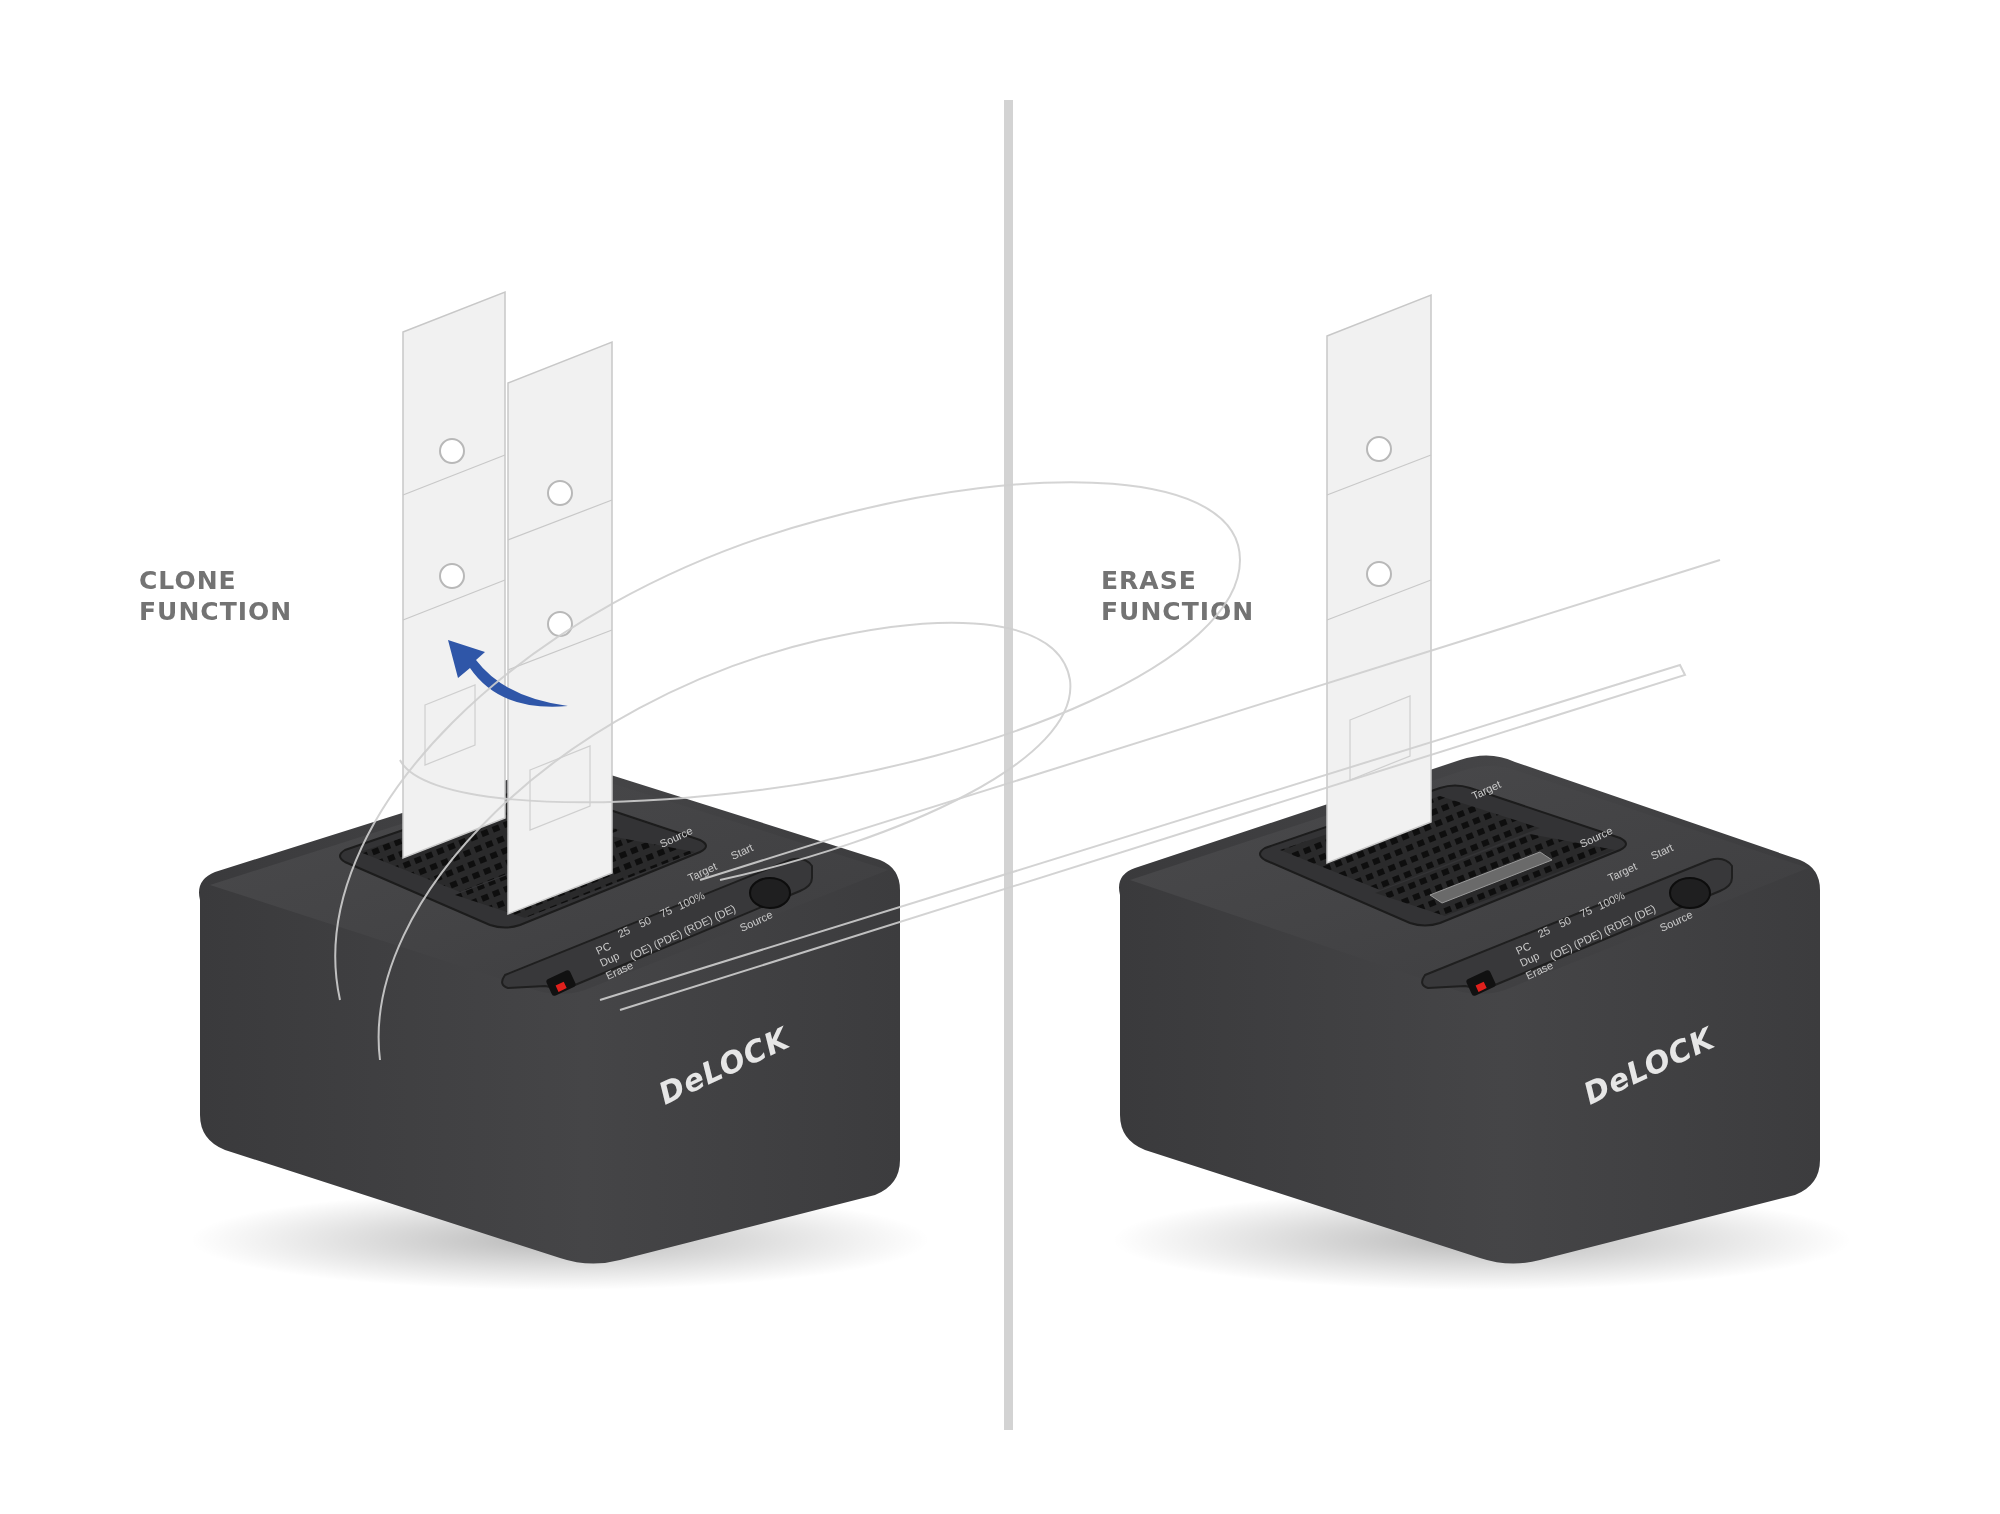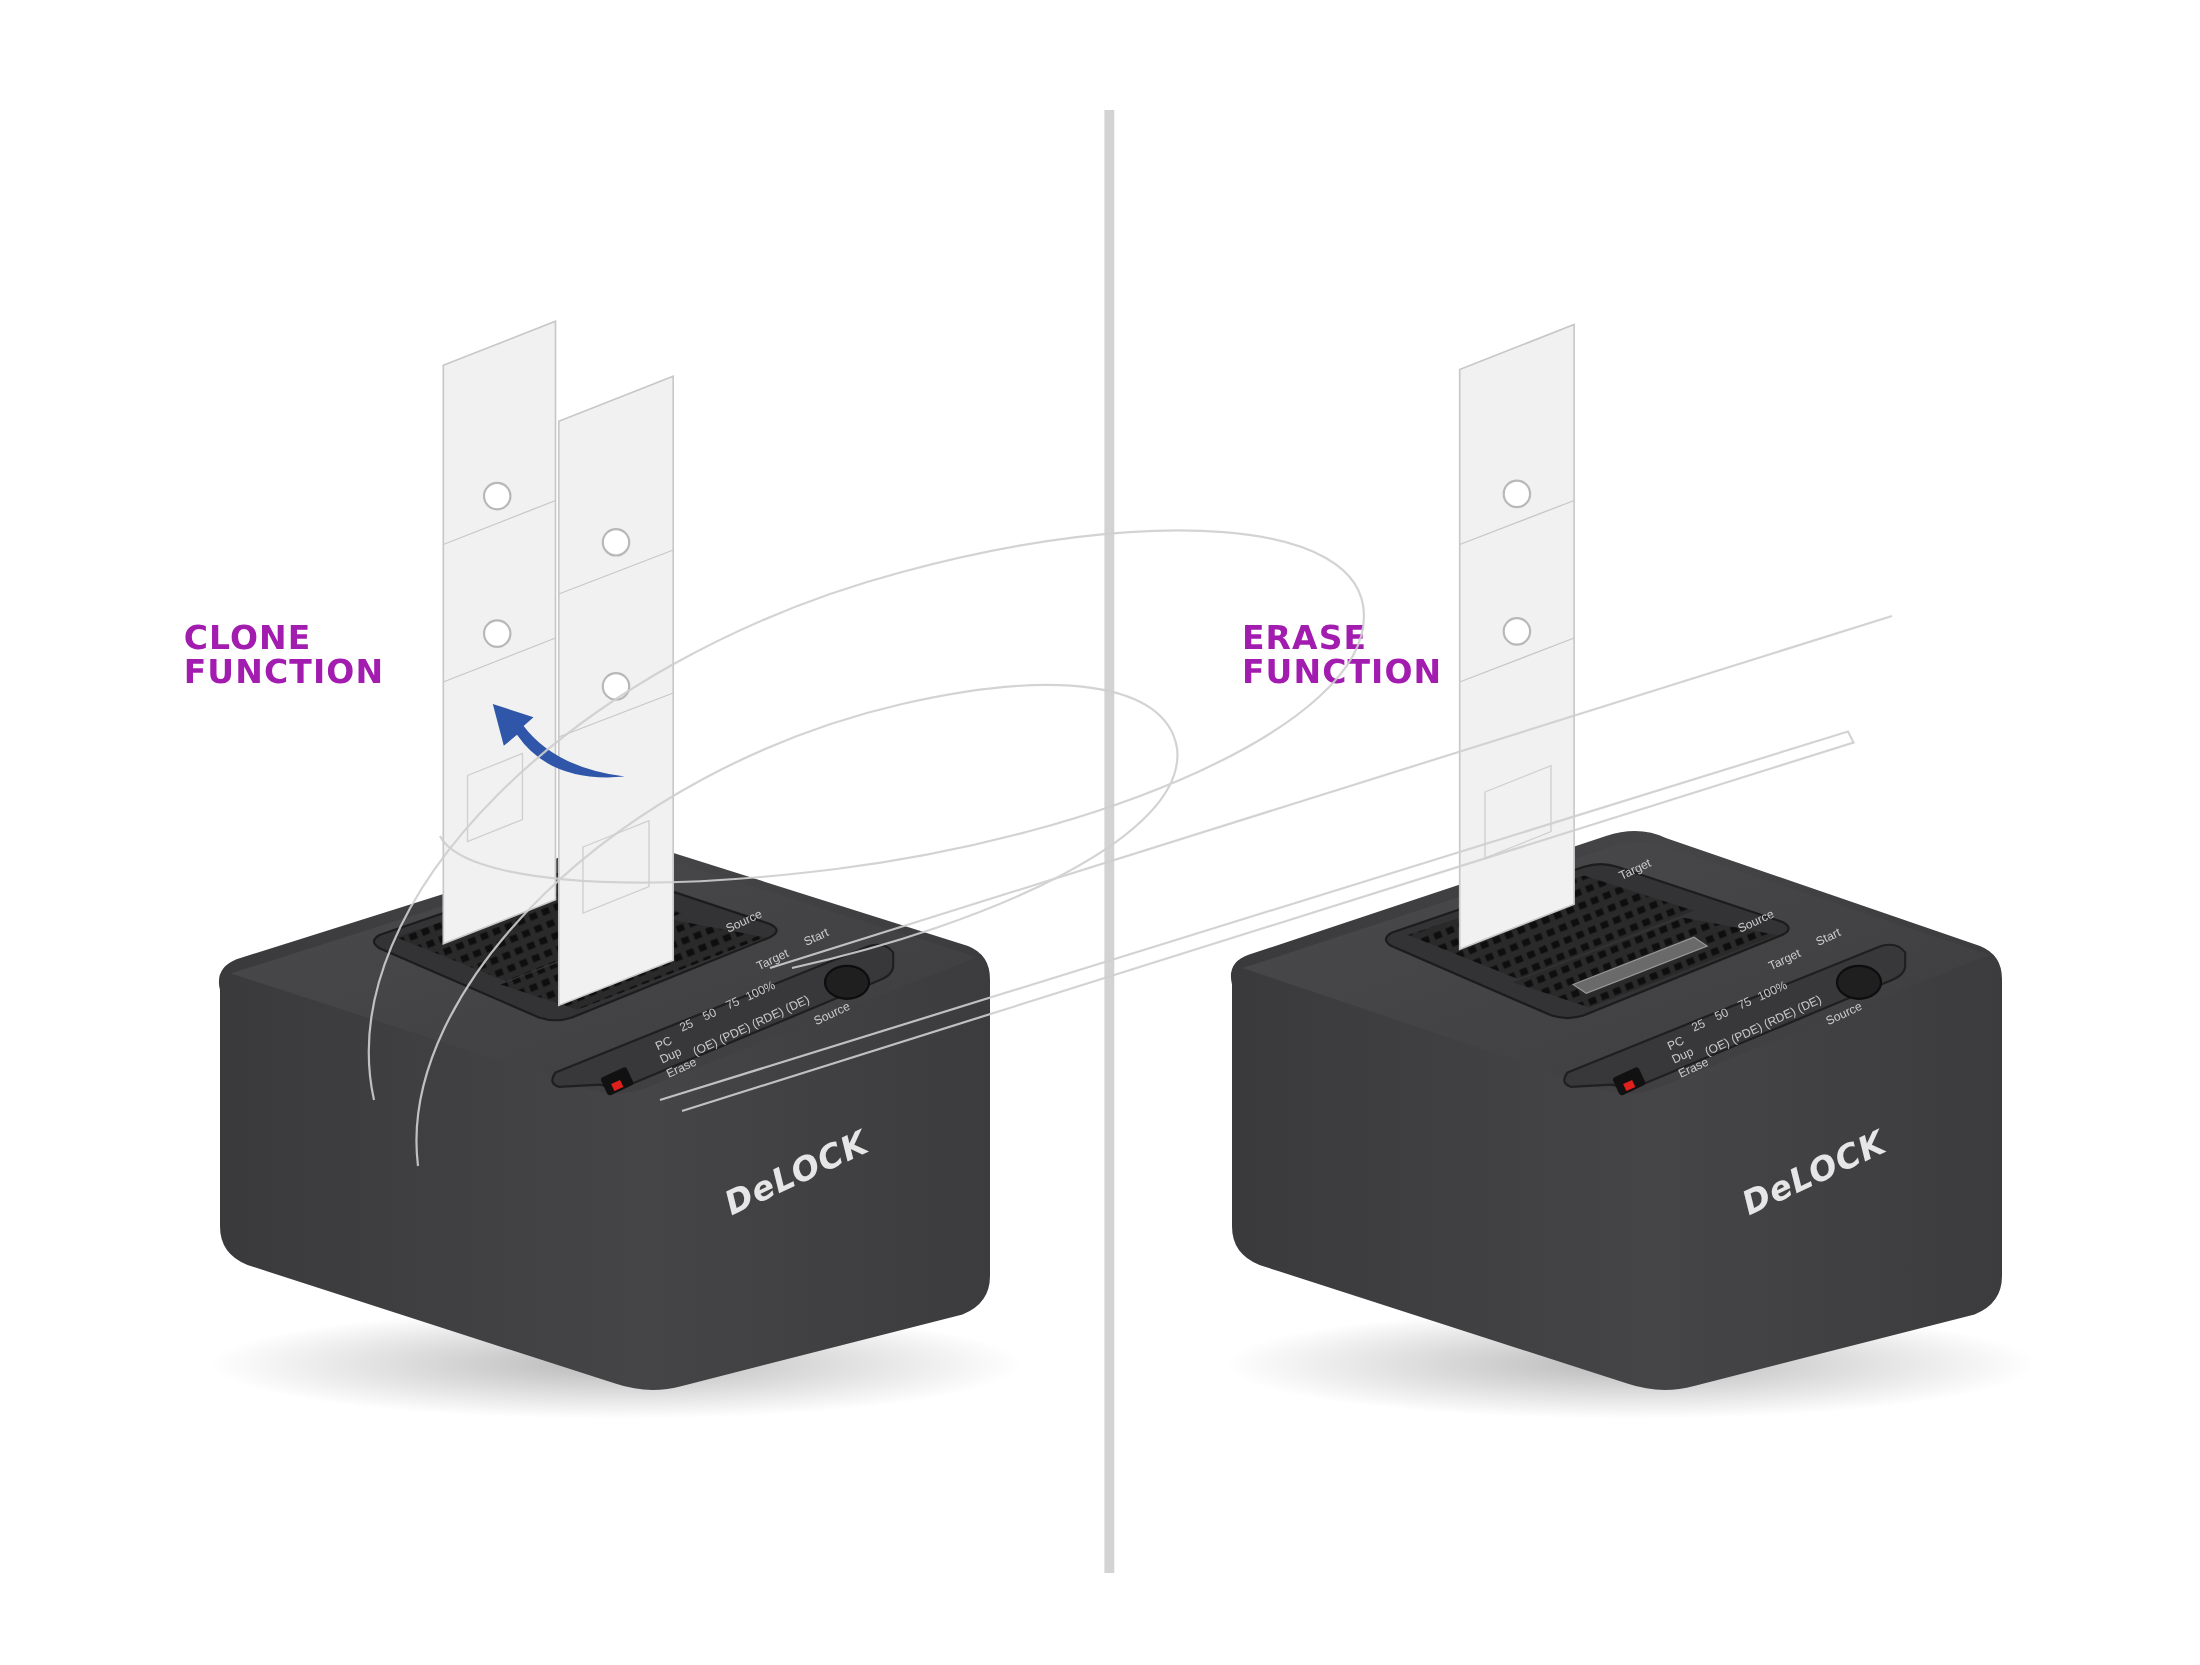--- a/index.html
+++ b/index.html
@@ -1,17 +1,17 @@
 <!DOCTYPE html>
 <html><head>
 <meta charset="utf-8">
 <style>
   html,body{margin:0;padding:0;background:#ffffff;}
   body{width:2000px;height:1514px;position:relative;overflow:hidden;font-family:"Liberation Sans",sans-serif;}
-  .feature-label{position:absolute;font-family:"DejaVu Sans",sans-serif;font-weight:bold;font-size:30px;line-height:31px;color:#a21caf;letter-spacing:1px;margin-left:28px;}
+  .feature-label{position:absolute;font-family:"DejaVu Sans",sans-serif;font-weight:bold;font-size:25px;line-height:31px;color:#737373;letter-spacing:1px;}
   .divider{position:absolute;left:1004px;top:100px;width:9px;height:1330px;background:#d3d3d3;}
   svg{position:absolute;left:0;top:0;}
   .lbl{fill:#c9c9c9;font-family:"Liberation Sans",sans-serif;font-size:11px;}
   .logo{fill:#e6e6e6;font-family:"DejaVu Sans",sans-serif;font-weight:bold;font-style:italic;font-size:30px;letter-spacing:1px;}
 </style>
 </head>
 <body>
 
 <div class="feature-label" style="left:139px;top:565px;">
   <div>CLONE</div>

